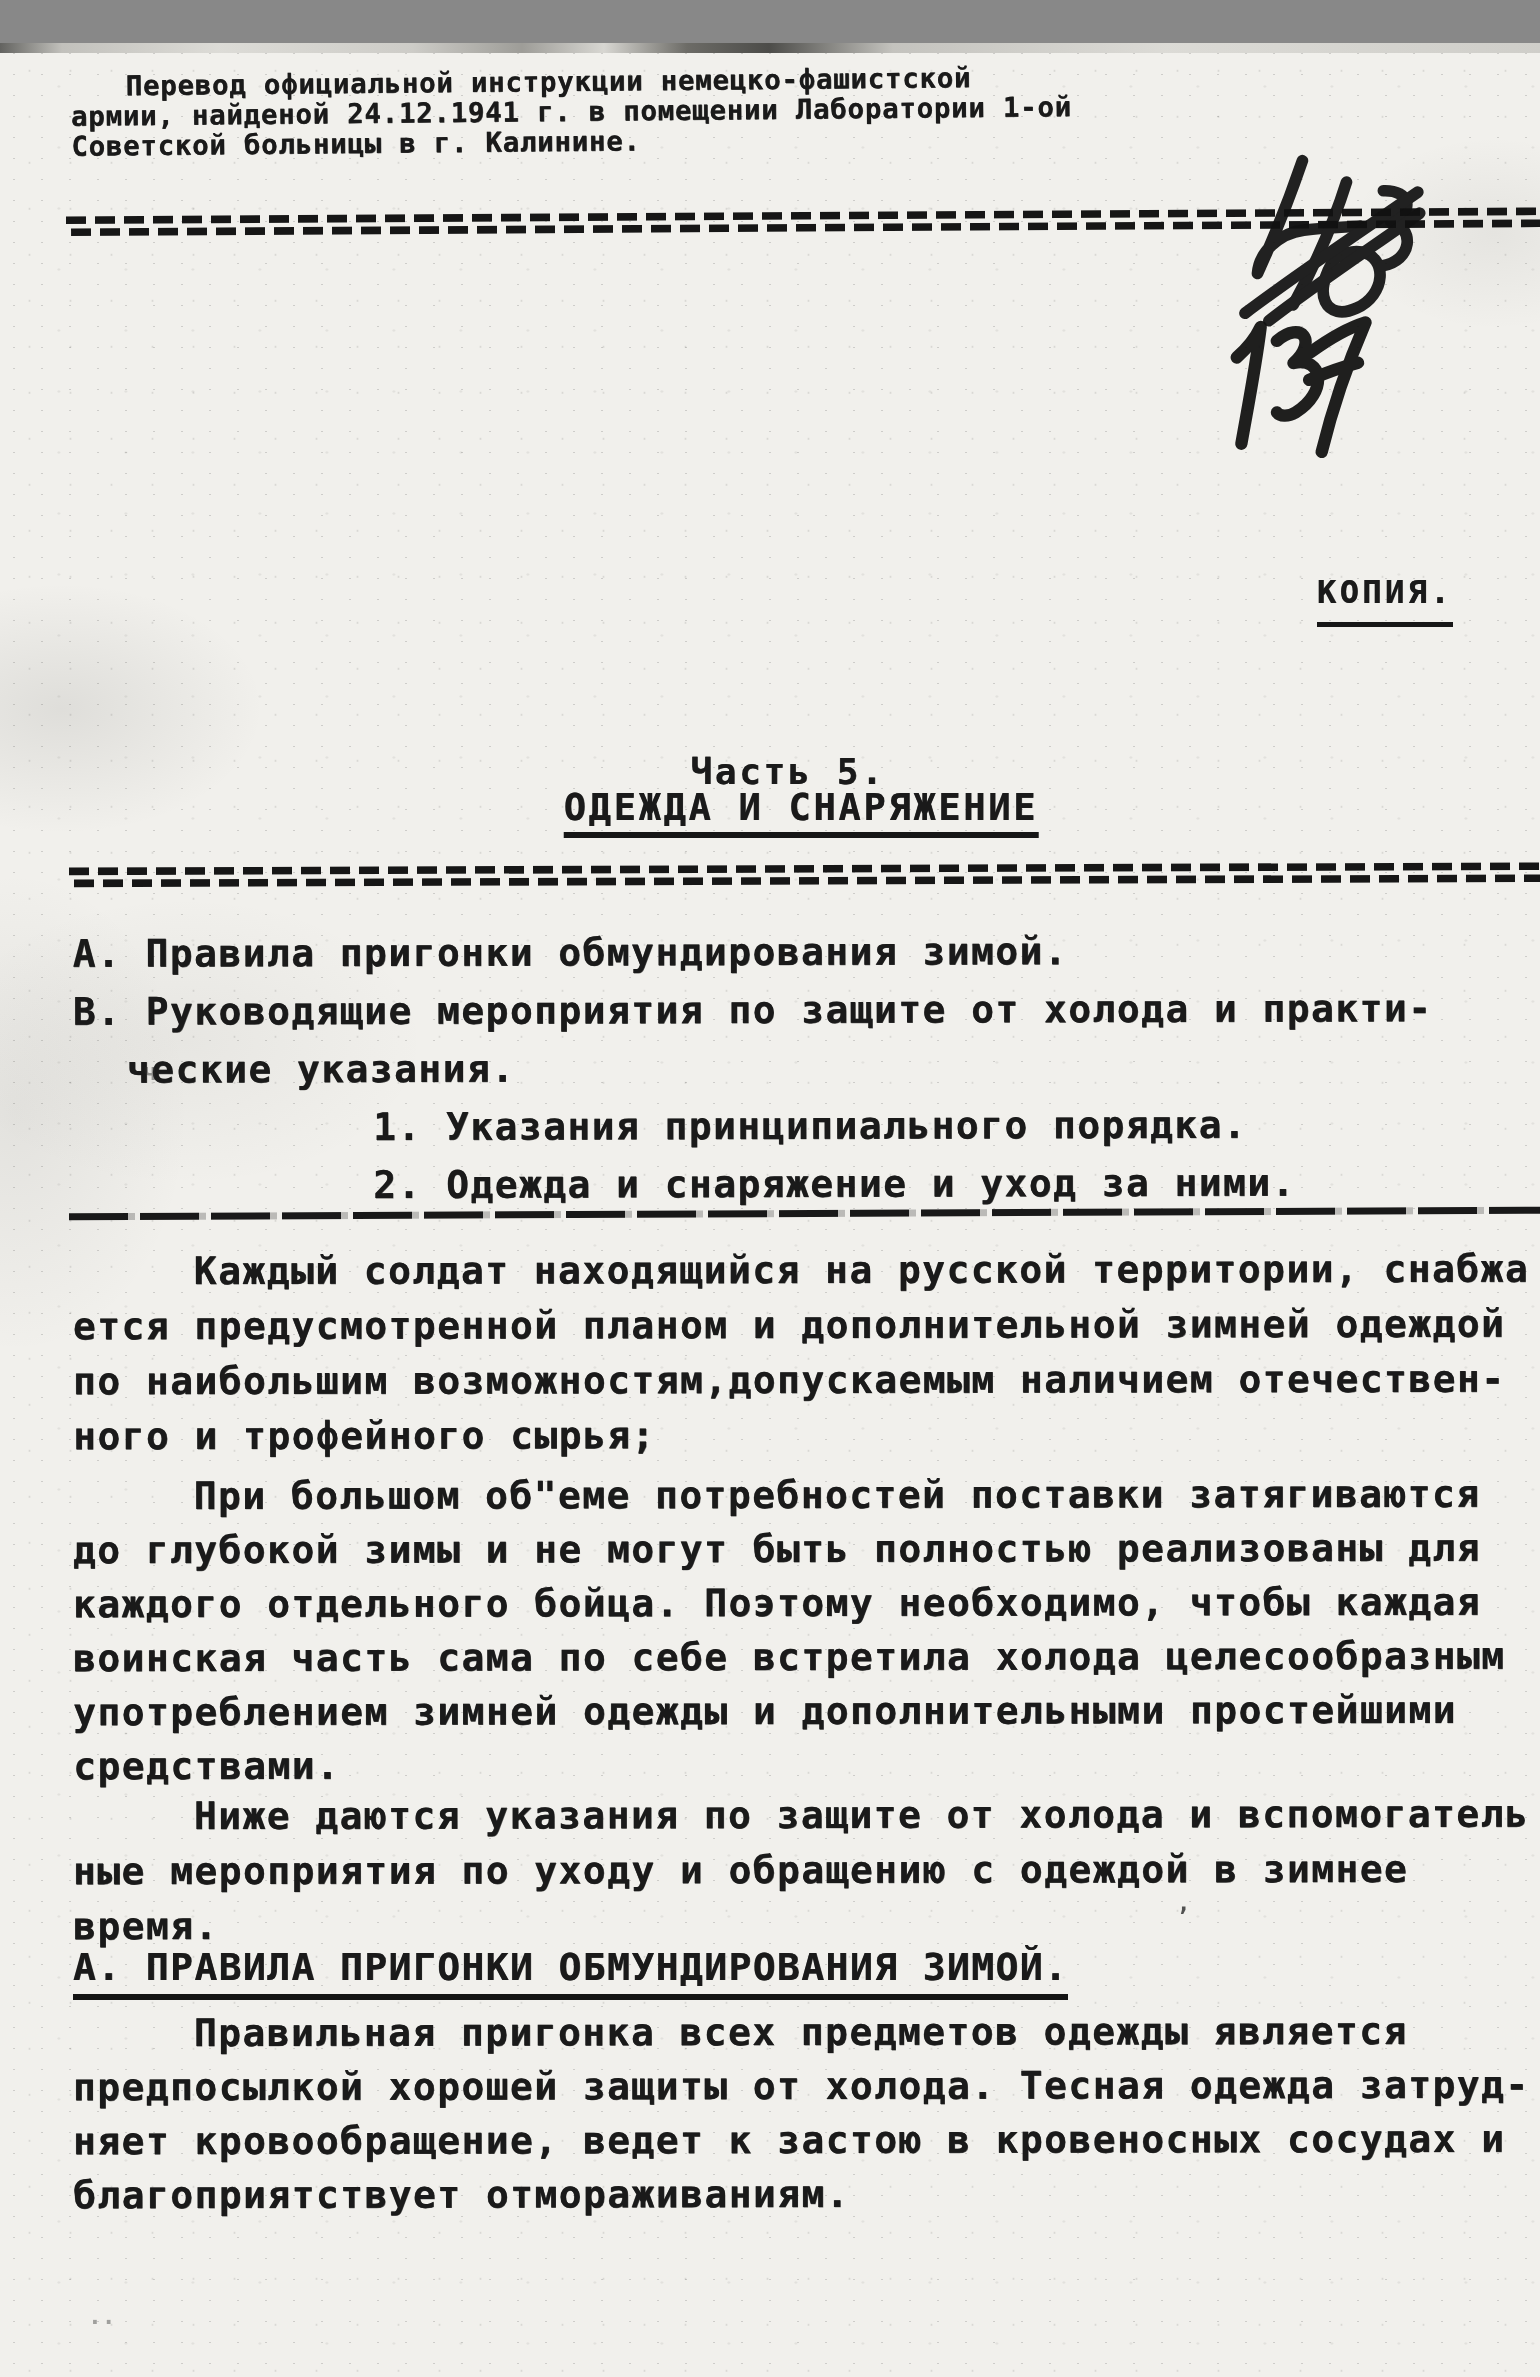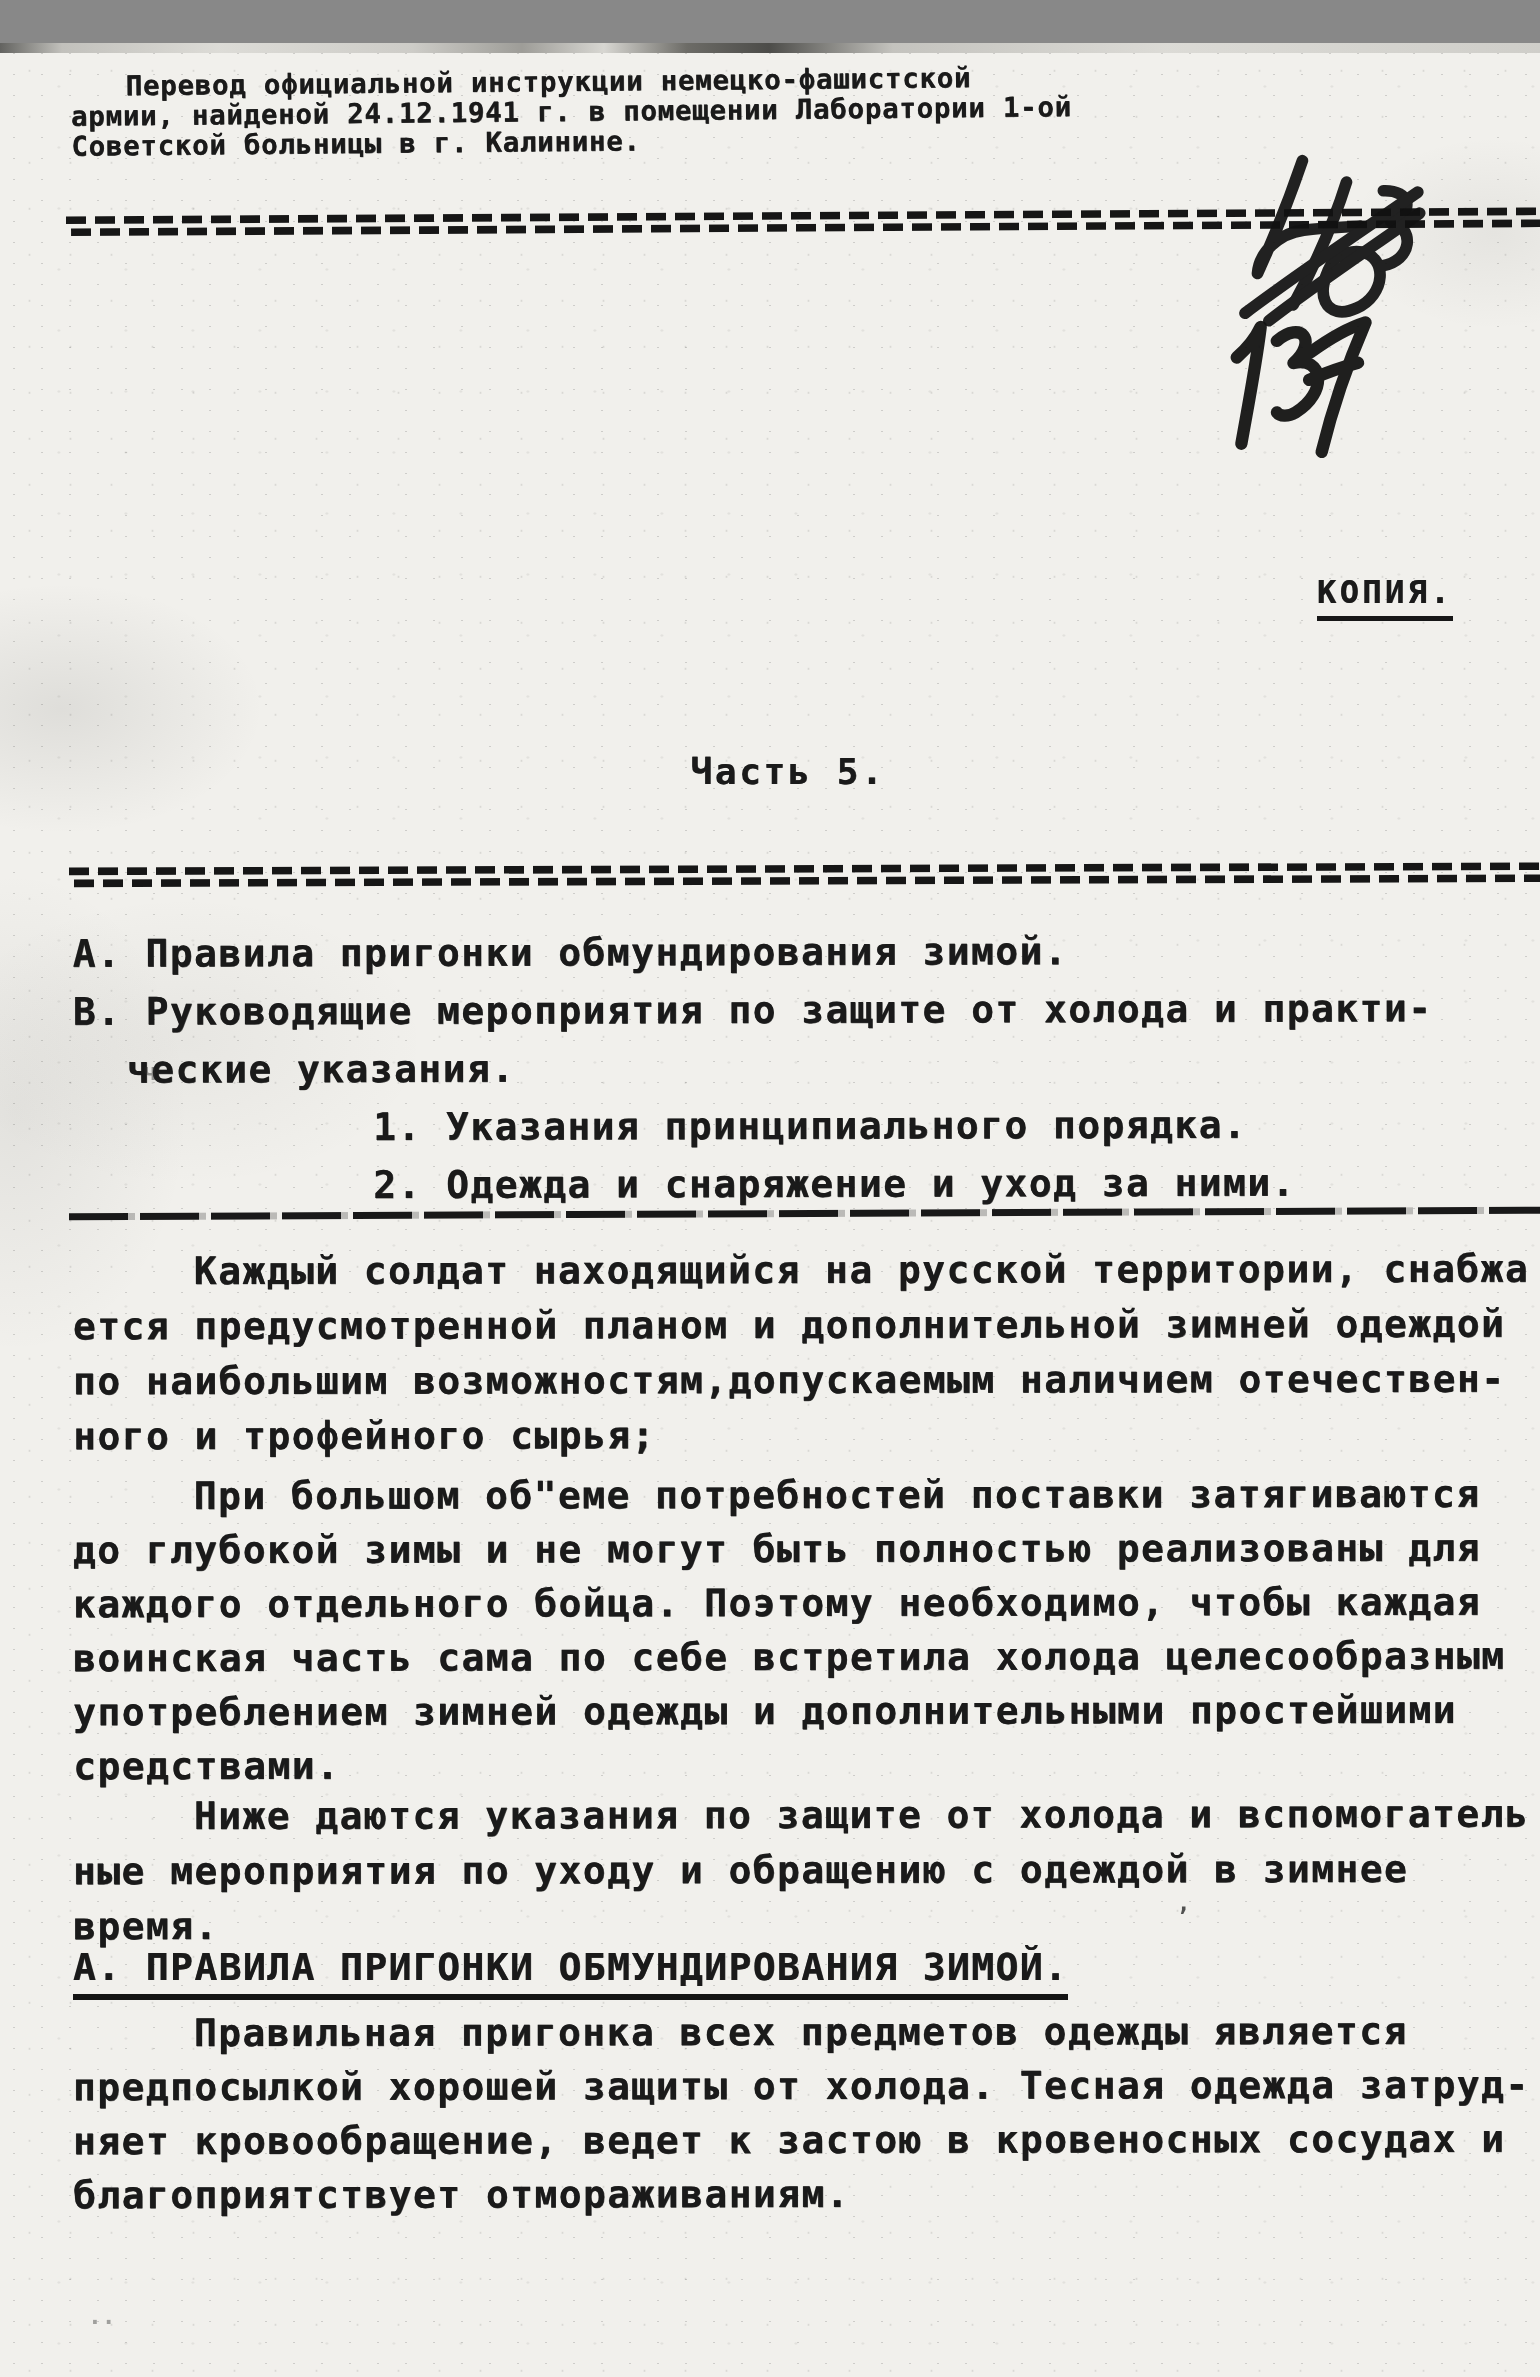--- a/index.html
+++ b/index.html
@@ -54,21 +54,21 @@
 
   .sep-dash{
     position:absolute; left:69px; top:1167px; width:1472px; height:6.9px;
     background:repeating-linear-gradient(90deg,#191919 0 59px, rgba(25,25,25,.25) 59px 66px, transparent 66px 71px);
     transform:rotate(-0.25deg);
   }
 
   .copy-label{
     left:1317px; top:530px;
     font-size:32px; letter-spacing:3.4px;
-    border-bottom:5.5px solid #171717; padding-bottom:5px;
+    border-bottom:5.5px solid #171717; padding-bottom:11px;
   }
 
   .centered{ position:absolute; transform:translateX(-50%); white-space:nowrap; }
   .title-main{ left:824px; top:610px;  font-size:36px; letter-spacing:3.4px; }
   .title-part{ left:788px; top:708px;  font-size:36px; letter-spacing:2.7px; }
   .title-subj{ left:801px; top:743px; font-size:37px; letter-spacing:2.7px; }
   .u-thick{ border-bottom:6.9px solid #161616; padding-bottom:3.4px; }
 
   .toc{ left:73px; top:880px; font-size:38px; line-height:58px; letter-spacing:1.4px; transform:rotate(-0.15deg); }
   .toc .hang{ padding-left:54px; }
@@ -119,20 +119,23 @@
       <path d="M44,62 C60,50 72,38 82,20 C72,72 56,132 42,188"></path>
       <path d="M104,42 C142,14 164,46 126,76 C170,68 174,122 124,148 C112,154 101,152 97,146"></path>
       <path d="M152,62 C187,40 210,30 235,24 C205,82 176,152 158,208"></path>
       <path d="M147,102 C170,94 194,87 220,82"></path>
     </g>
   </svg>
 
   <div class="abs copy-label ink">КОПИЯ.</div>
 
   <div class="centered title-part ink">Часть 5.</div>
+  <div class="centered title-subj ink">
+    <span class="u-thick">ОДЕЖДА И СНАРЯЖЕНИЕ</span>
+  </div>
 
   <div class="sep-eq sep2"></div>
 
   <div class="abs toc ink">
     <div>А. Правила пригонки обмундирования зимой.</div>
     <div>В. Руководящие мероприятия по защите от холода и практи-</div>
     <div class="hang">ческие указания.</div>
     <div class="num">1. Указания принципиального порядка.</div>
     <div class="num">2. Одежда и снаряжение и уход за ними.</div>
   </div>

